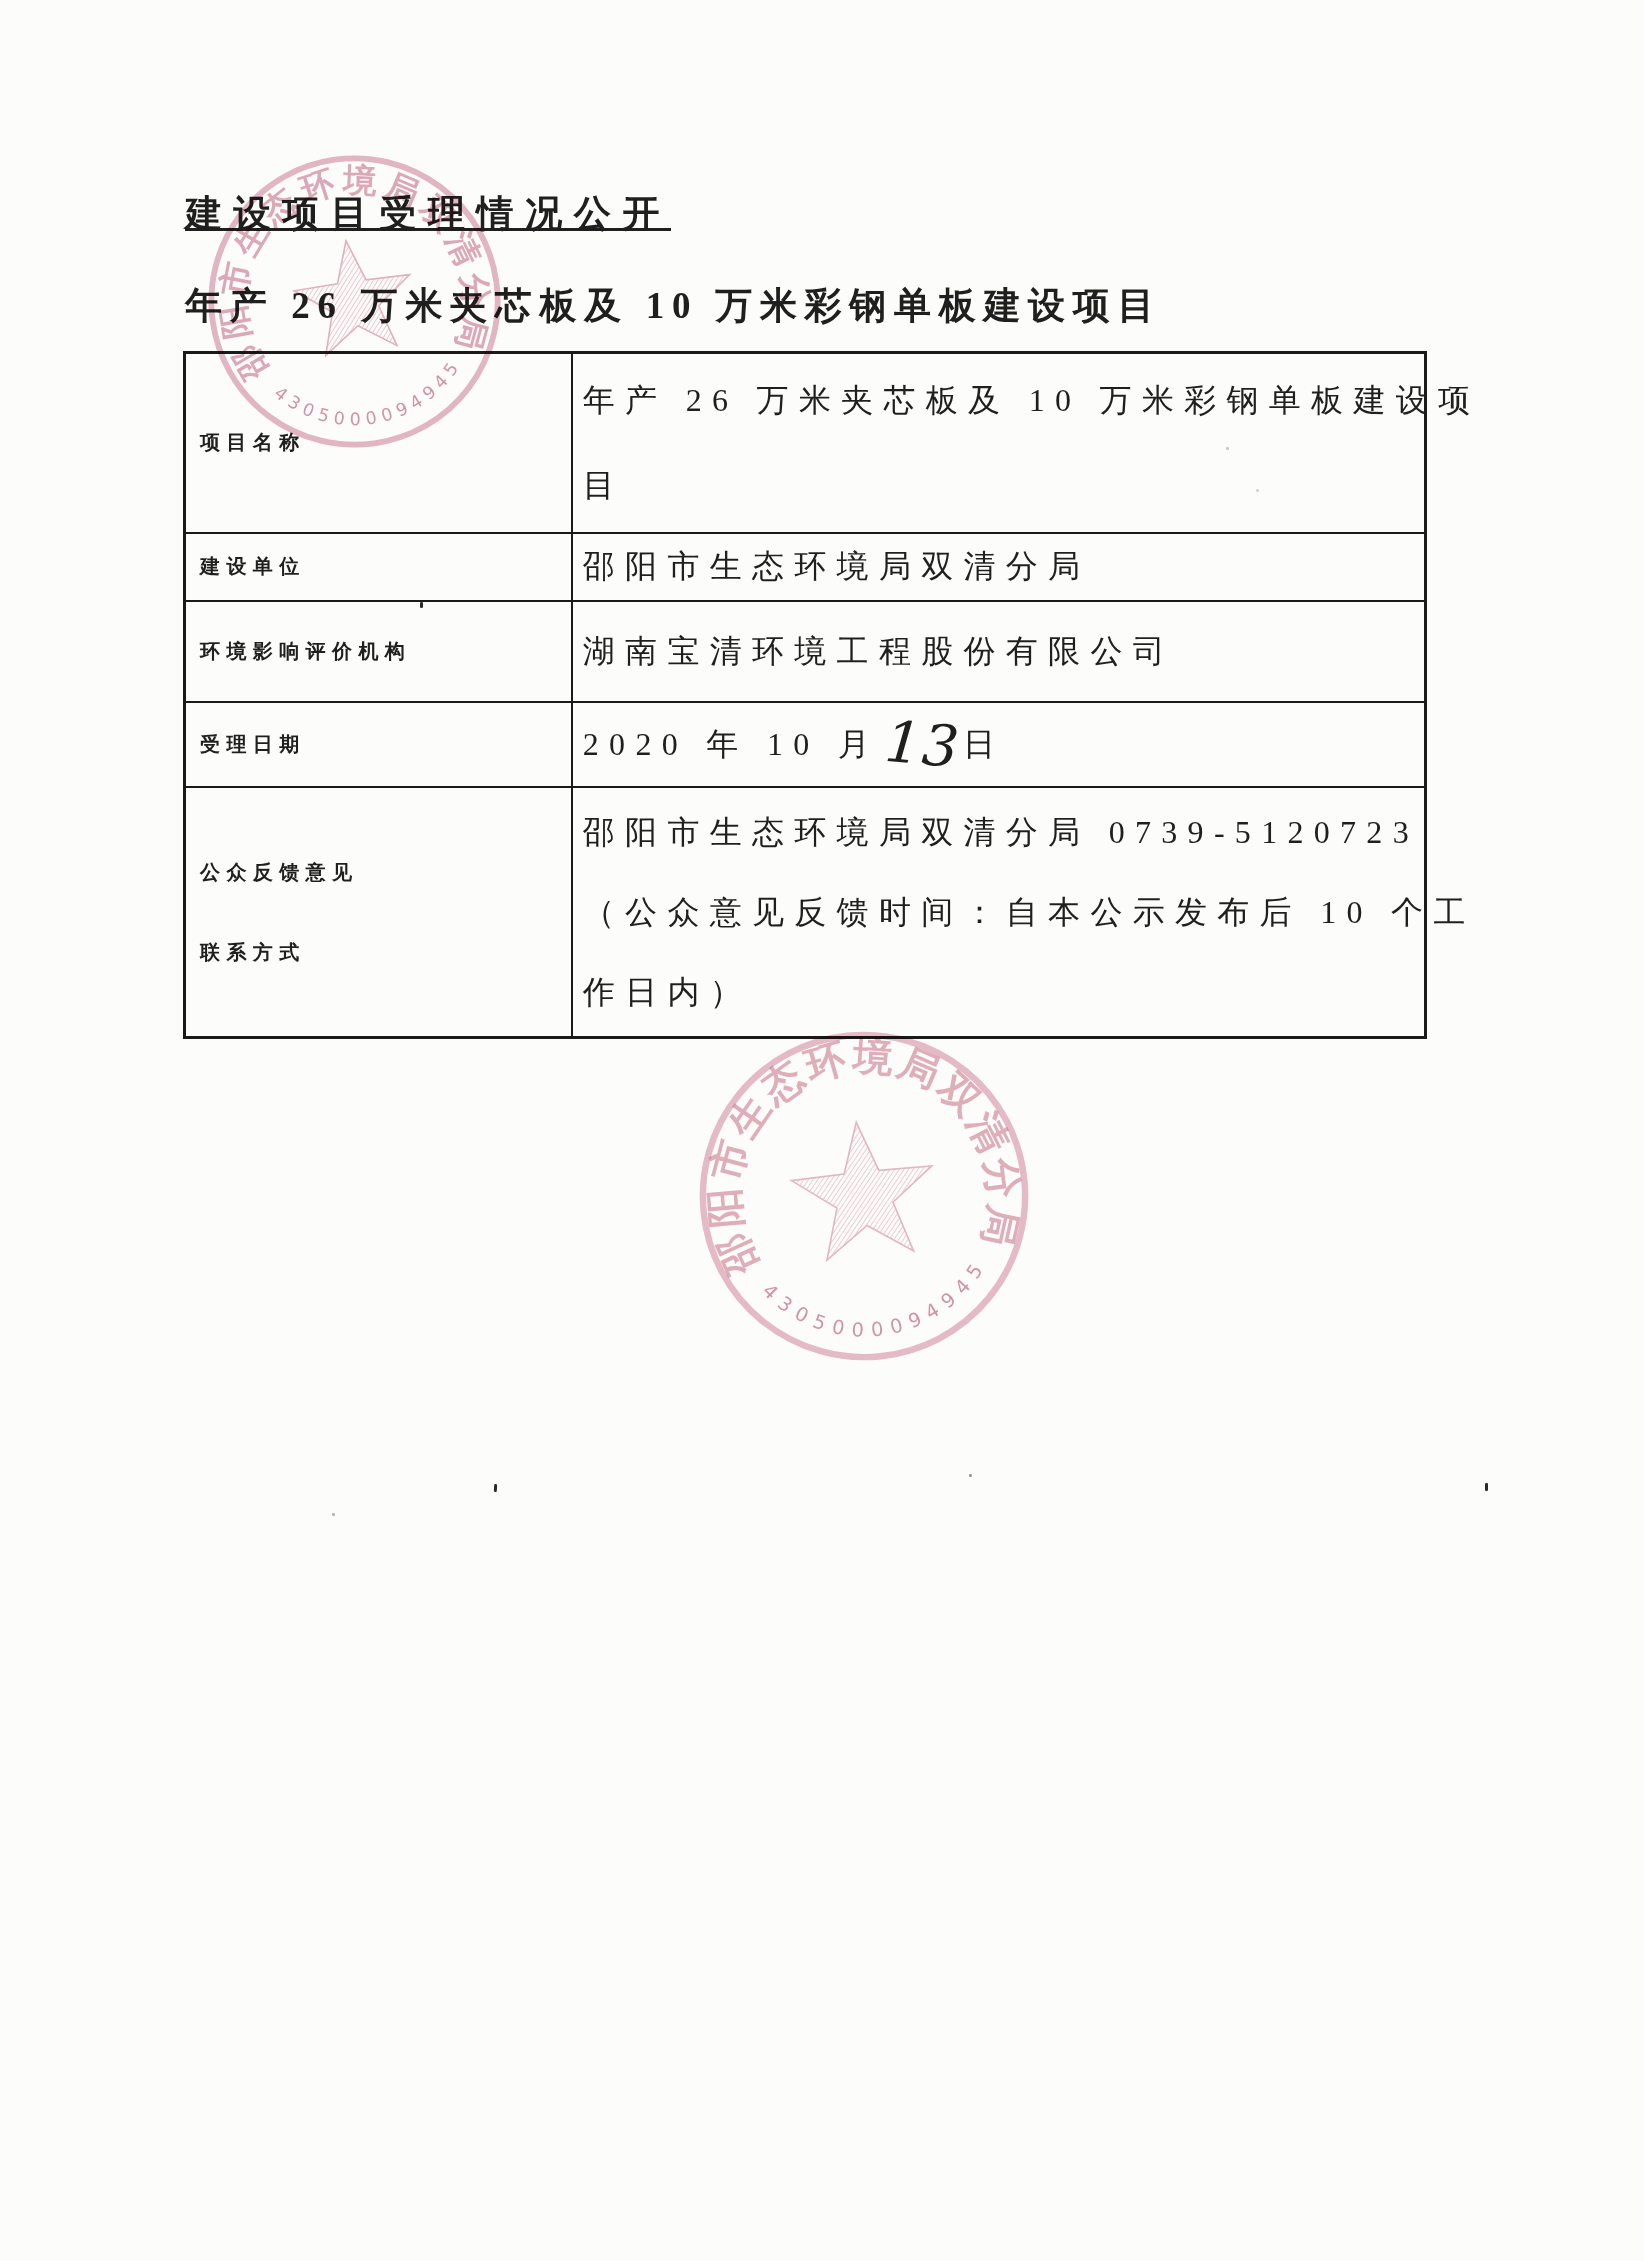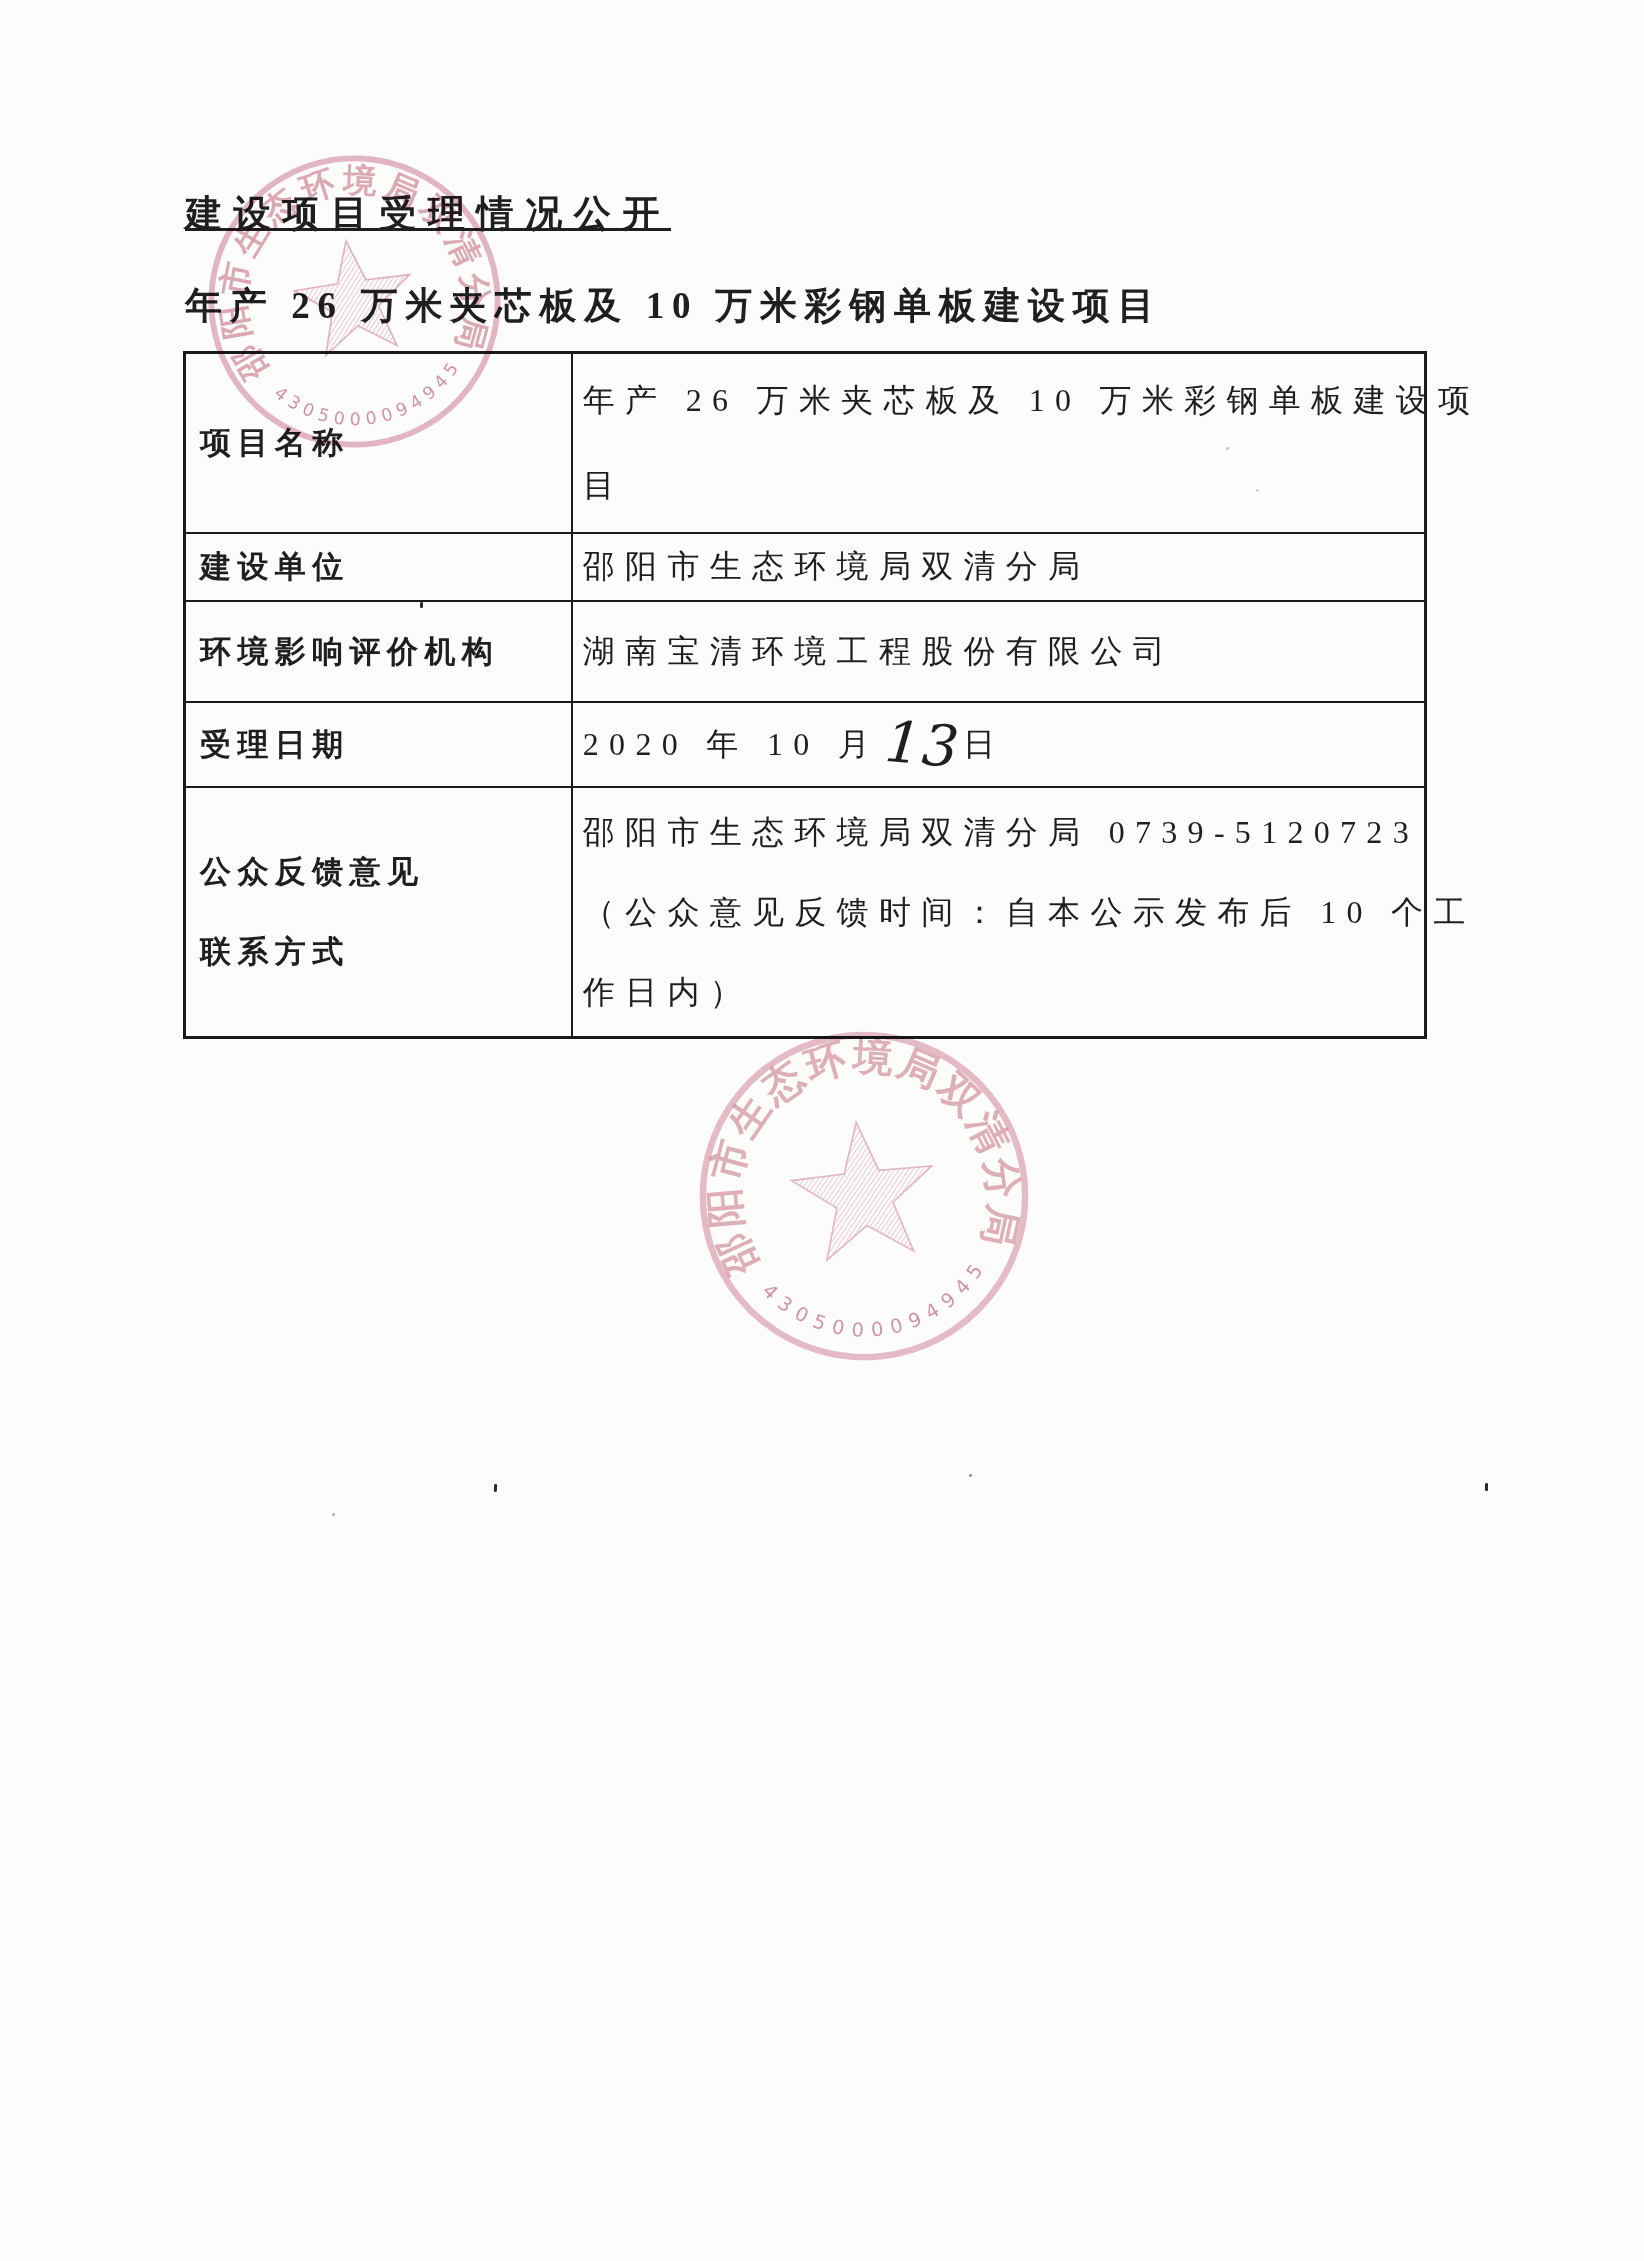--- a/index.html
+++ b/index.html
@@ -31,21 +31,21 @@
     border:3.2px solid #1a1a1a;
   }
   table.form td{
     border:2.6px solid #1a1a1a;
     vertical-align:middle;
     background:transparent;
   }
   td.label-cell{
     padding:3.9px 6.4px 3.9px 14px;
     font-weight:bold;
-    font-size:31px;letter-spacing:6.4px;margin-top:21px;
+    font-size:20px;letter-spacing:6.4px;margin-top:21px;
   }
   td.value-cell{
     padding:3.9px 9px 3.9px 10.3px;
     font-size:32px;letter-spacing:10.3px;
   }
   .cell-line{line-height:85px;white-space:nowrap;}
   .cell-line.single{line-height:45px;}
   .r7 .cell-line{line-height:80px;}
   
   .hand{

